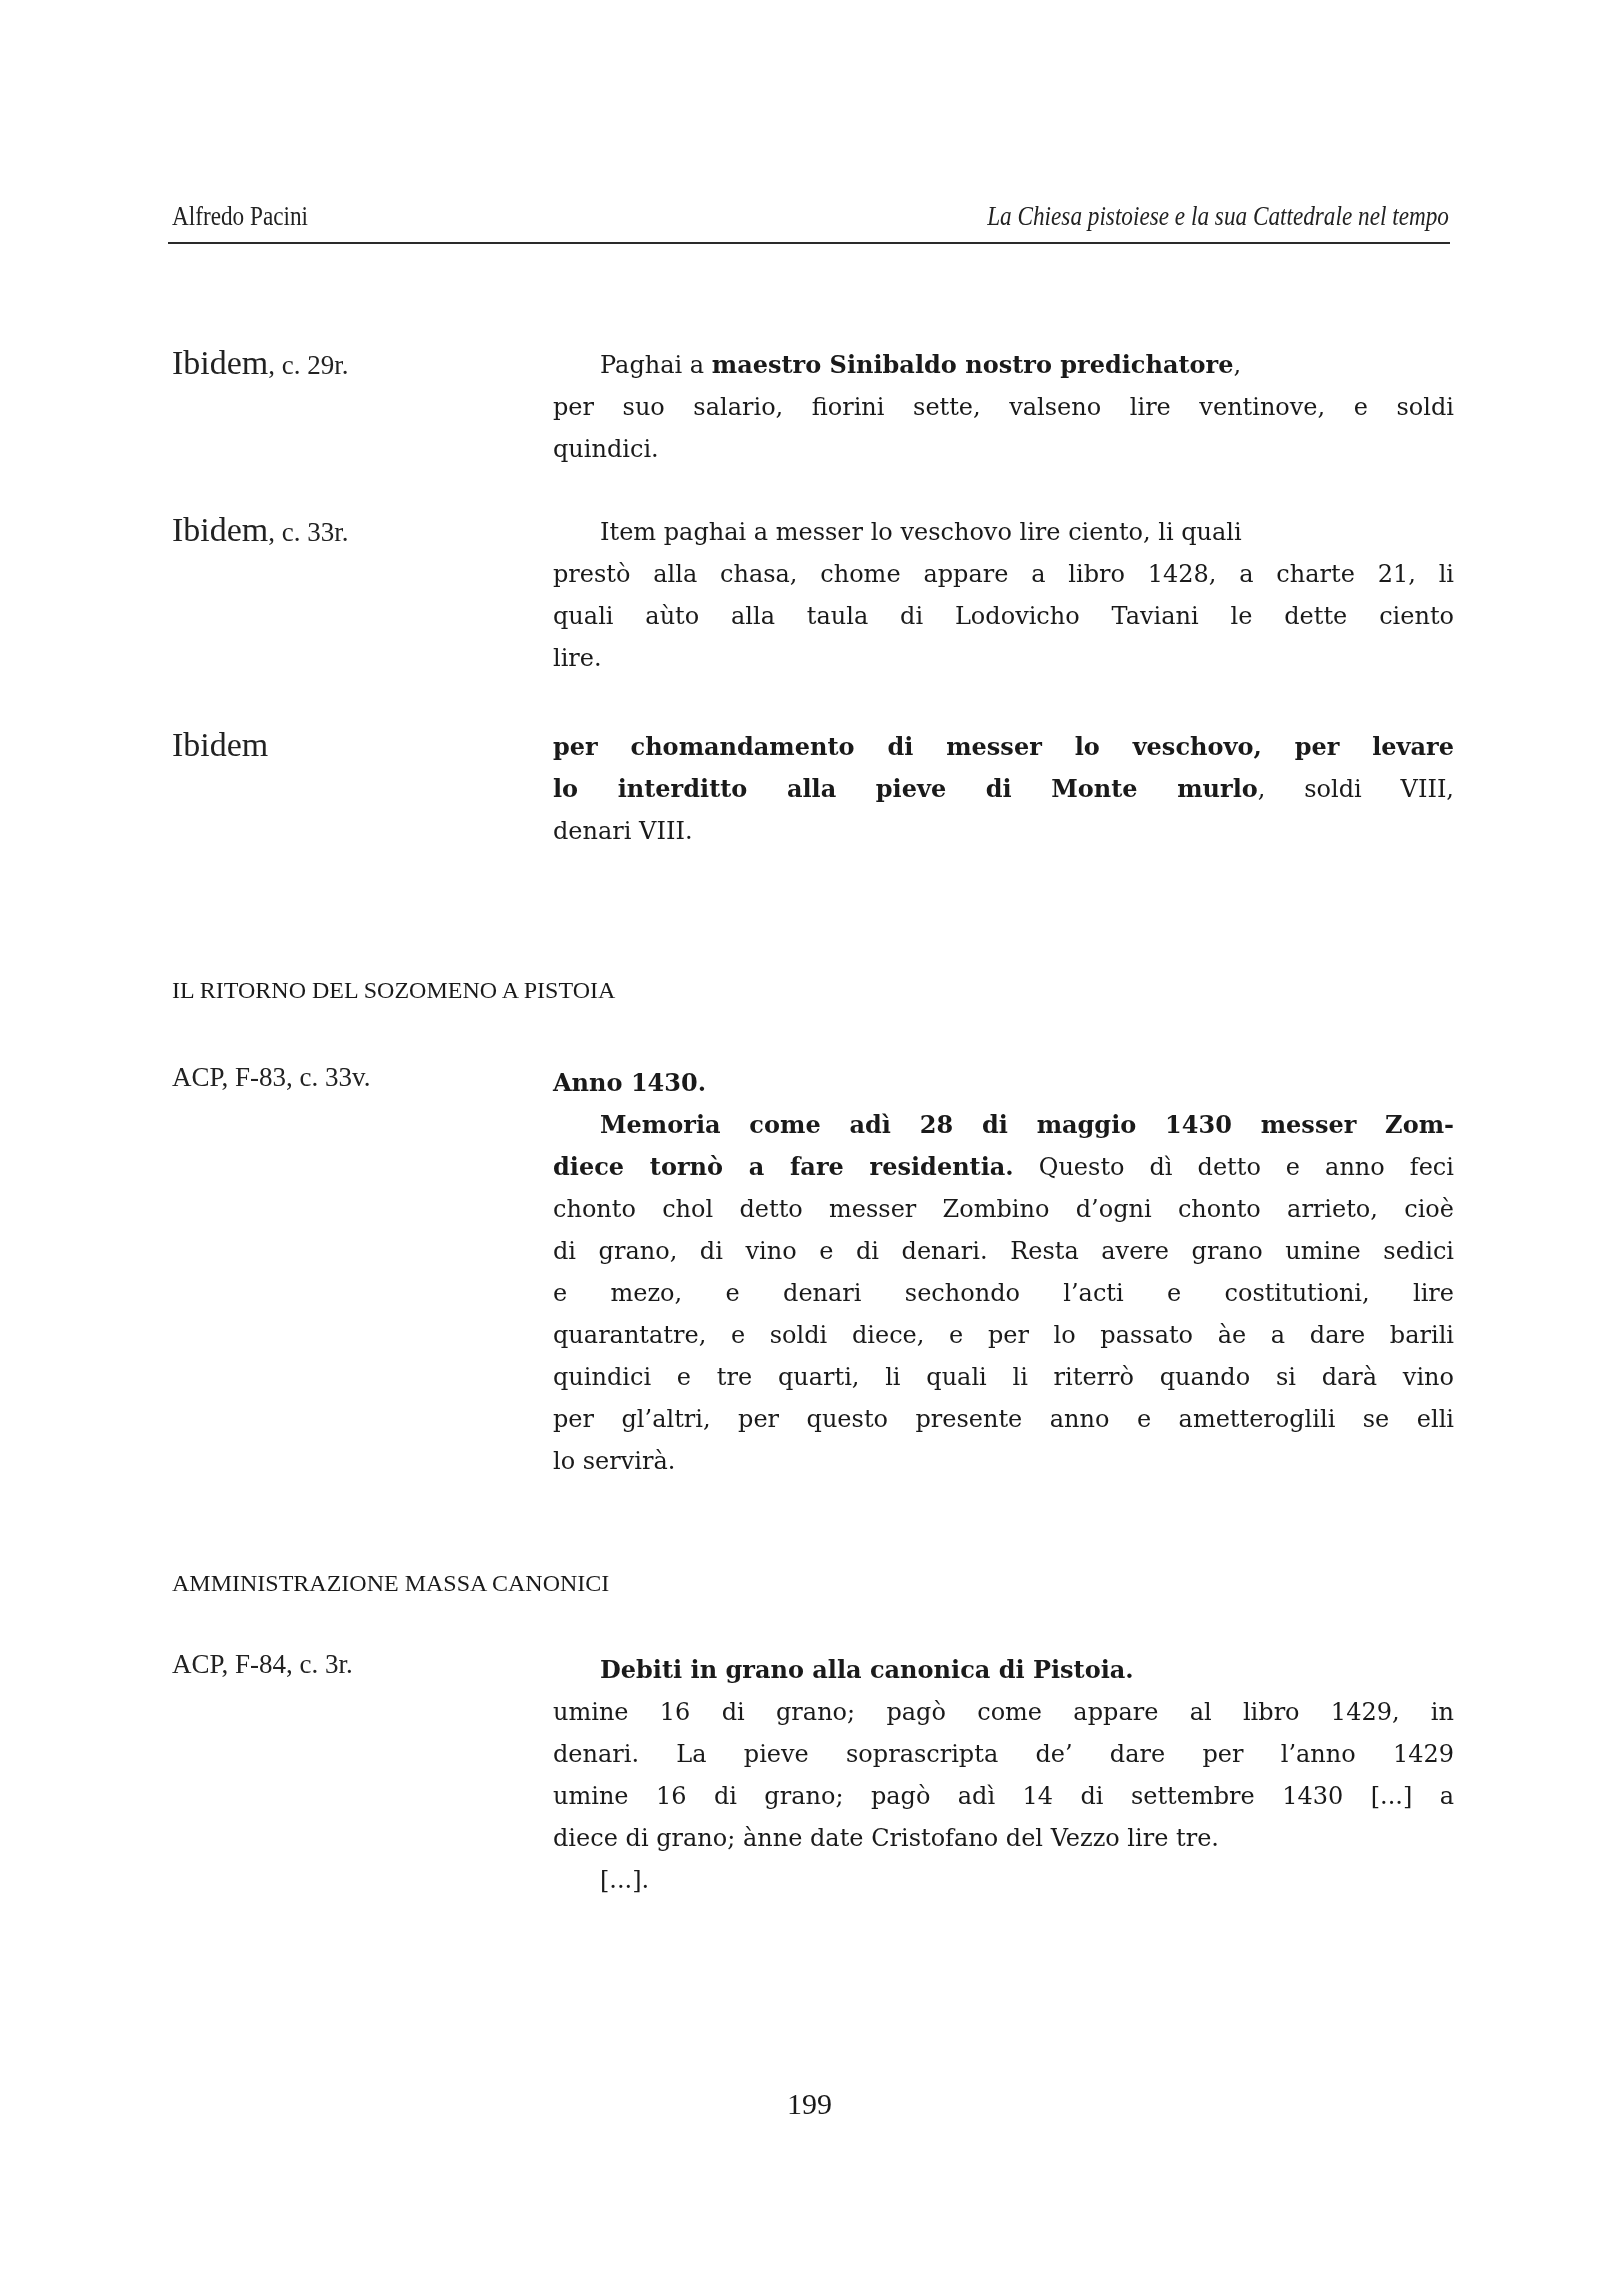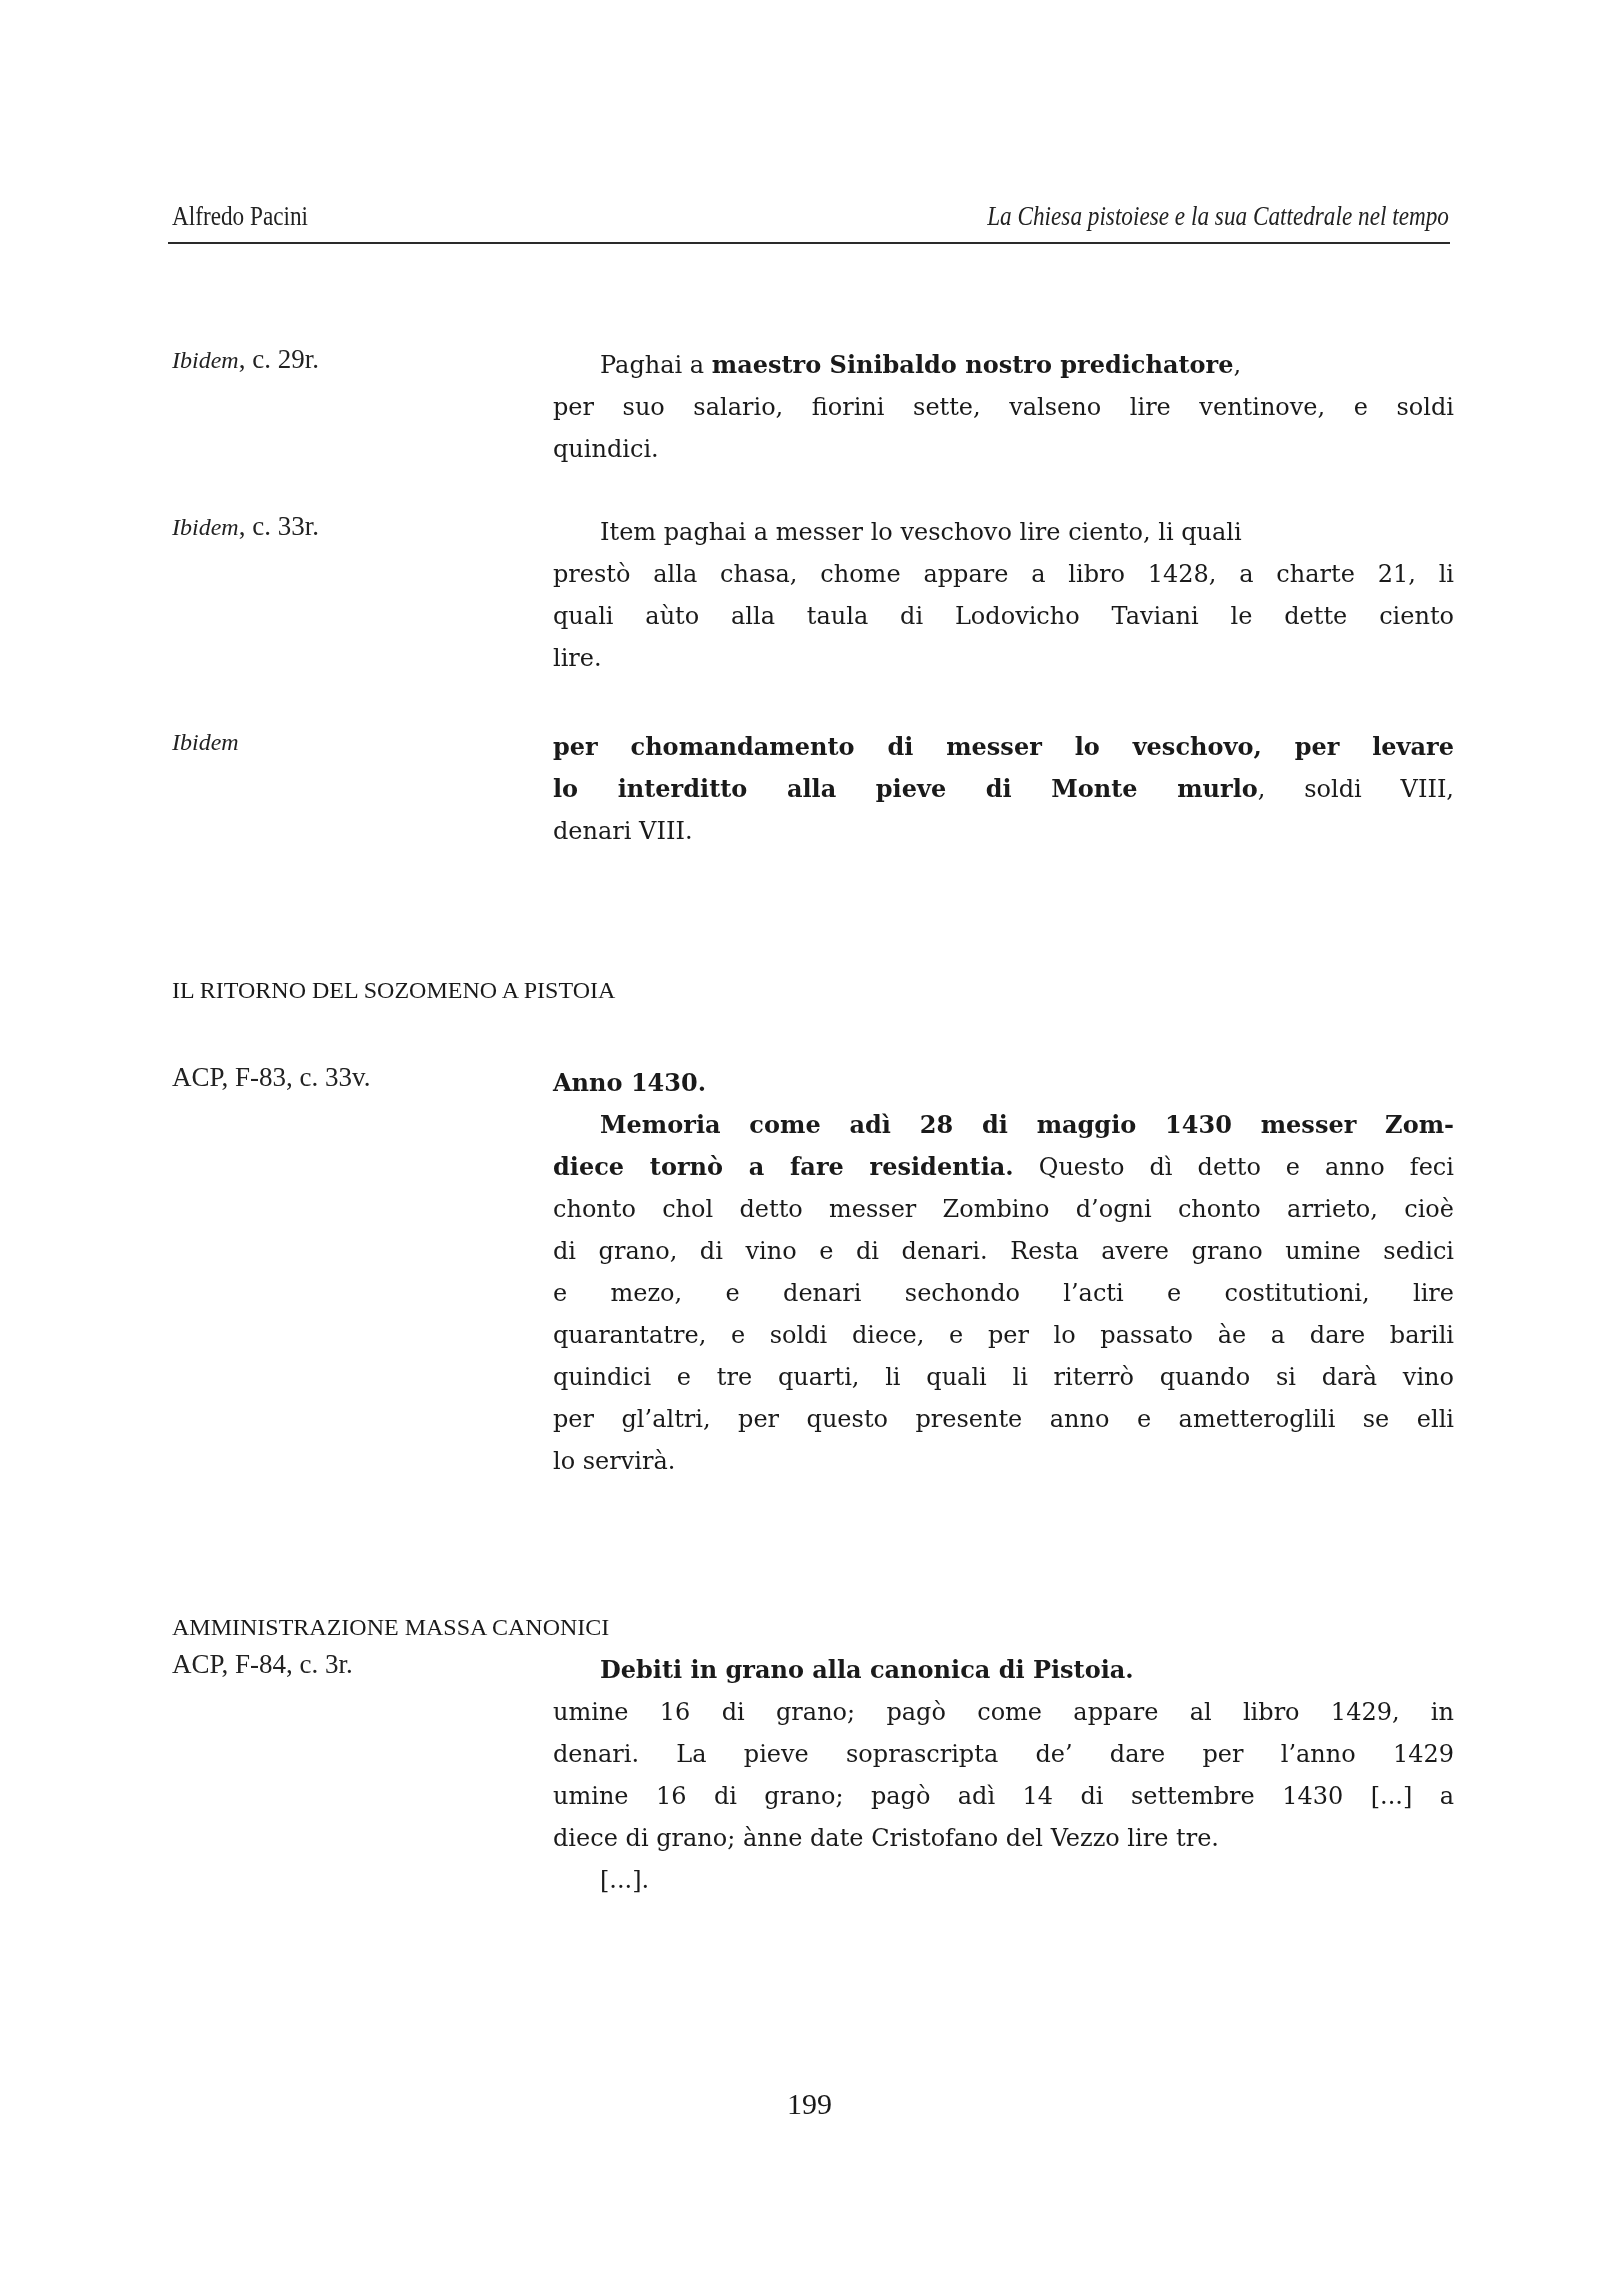--- a/index.html
+++ b/index.html
@@ -31,21 +31,21 @@
       position: absolute; left: 168px; top: 224px; width: 1282px; height: 2.4px; background: #2a2a2a;
     }
 
     
     .entry { position: absolute; left: 172px; width: 1282px; }
     .ref {
       position: absolute; left: 0; top: 0;
       font-family: "Liberation Serif", serif; font-size: 27px; color: #222;
       white-space: nowrap;
     }
-    .ref .it { font-style: italic; font-size: 24px; }
+    .ref .it { font-size: 34px; }
     .body-text {
       position: absolute; left: 381px; top: 0; width: 901px;
     }
     .line {
       display: block; height: 42px; line-height: 42px;
       font-size: 24px; white-space: nowrap; letter-spacing: 0;
       text-align: justify; text-align-last: justify;
     }
     .line.last { text-align-last: left; }
     .line.indent { padding-left: 47px; }
@@ -117,21 +117,21 @@
         <span class="line"><span>chonto chol detto messer Zombino d’ogni chonto arrieto, cioè</span></span>
         <span class="line"><span>di grano, di vino e di denari. Resta avere grano umine sedici</span></span>
         <span class="line"><span>e mezo, e denari sechondo l’acti e costitutioni, lire</span></span>
         <span class="line"><span>quarantatre, e soldi diece, e per lo passato àe a dare barili</span></span>
         <span class="line"><span>quindici e tre quarti, li quali li riterrò quando si darà vino</span></span>
         <span class="line"><span>per gl’altri, per questo presente anno e ametteroglili se elli</span></span>
         <span class="line last"><span>lo servirà.</span></span>
       </div>
   </div>
 
-  <div class="section-heading" style="top:1552px;margin-top:44px;">AMMINISTRAZIONE MASSA CANONICI</div>
+  <div class="section-heading" style="top:1552px;">AMMINISTRAZIONE MASSA CANONICI</div>
   <div class="entry" style="top:1631px;">
     <div class="ref">ACP, F-84, c. 3r.</div>
     <div class="body-text">
         <span class="line indent last"><span class="b">Debiti in grano alla canonica di Pistoia.</span></span>
         <span class="line"><span>umine 16 di grano; pagò come appare al libro 1429, in</span></span>
         <span class="line"><span>denari. La pieve soprascripta de’ dare per l’anno 1429</span></span>
         <span class="line"><span>umine 16 di grano; pagò adì 14 di settembre 1430 [...] a</span></span>
         <span class="line last"><span>diece di grano; ànne date Cristofano del Vezzo lire tre.</span></span>
         <span class="line indent last"><span>[...].</span></span>
       </div>

